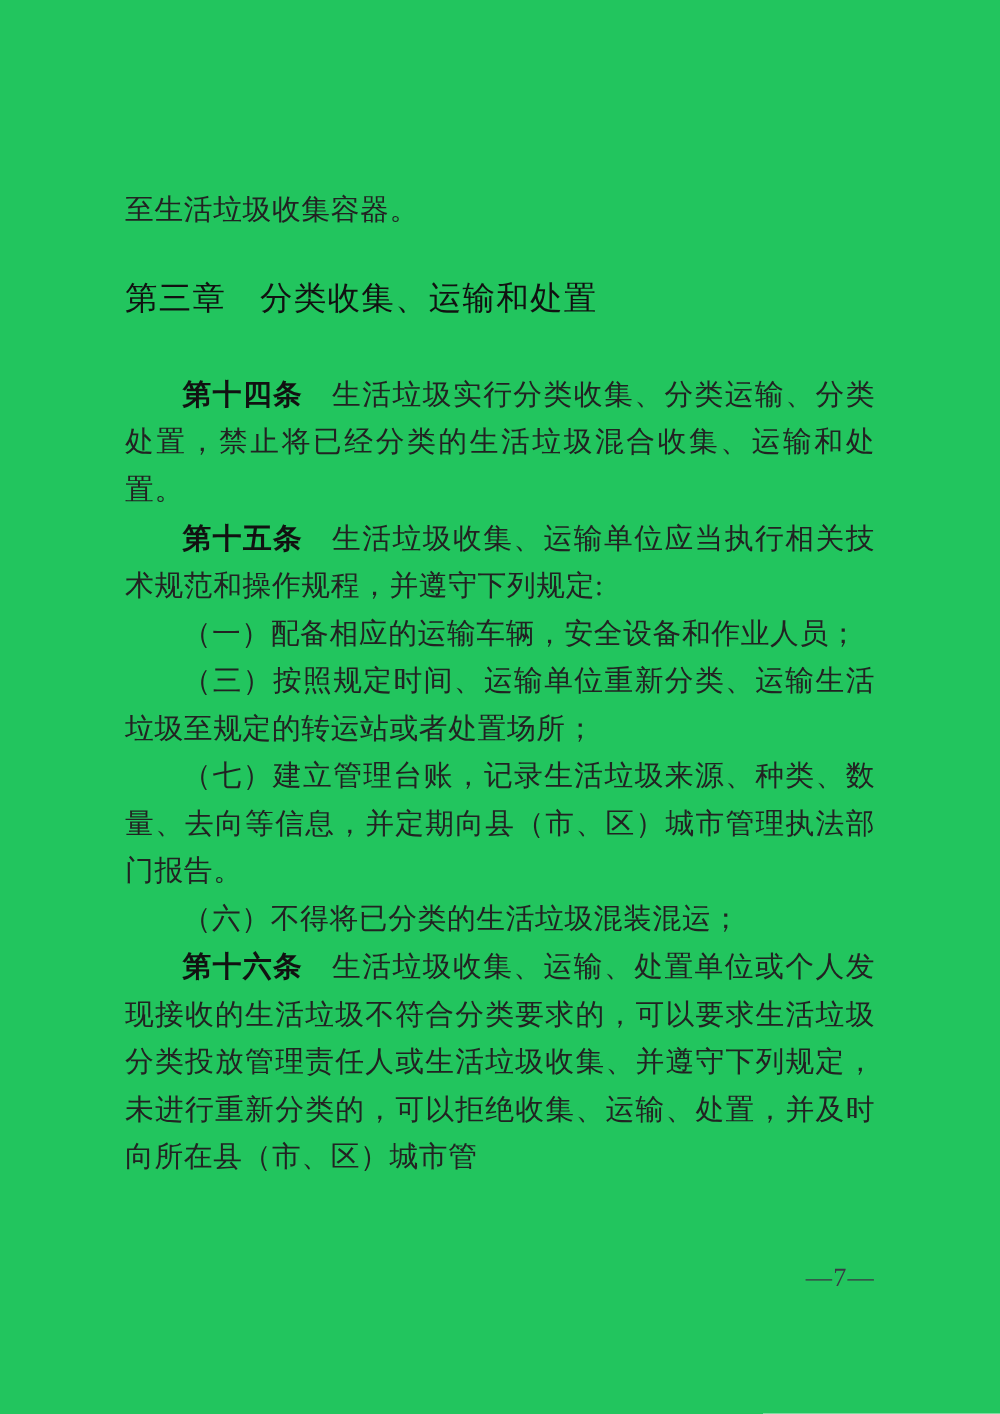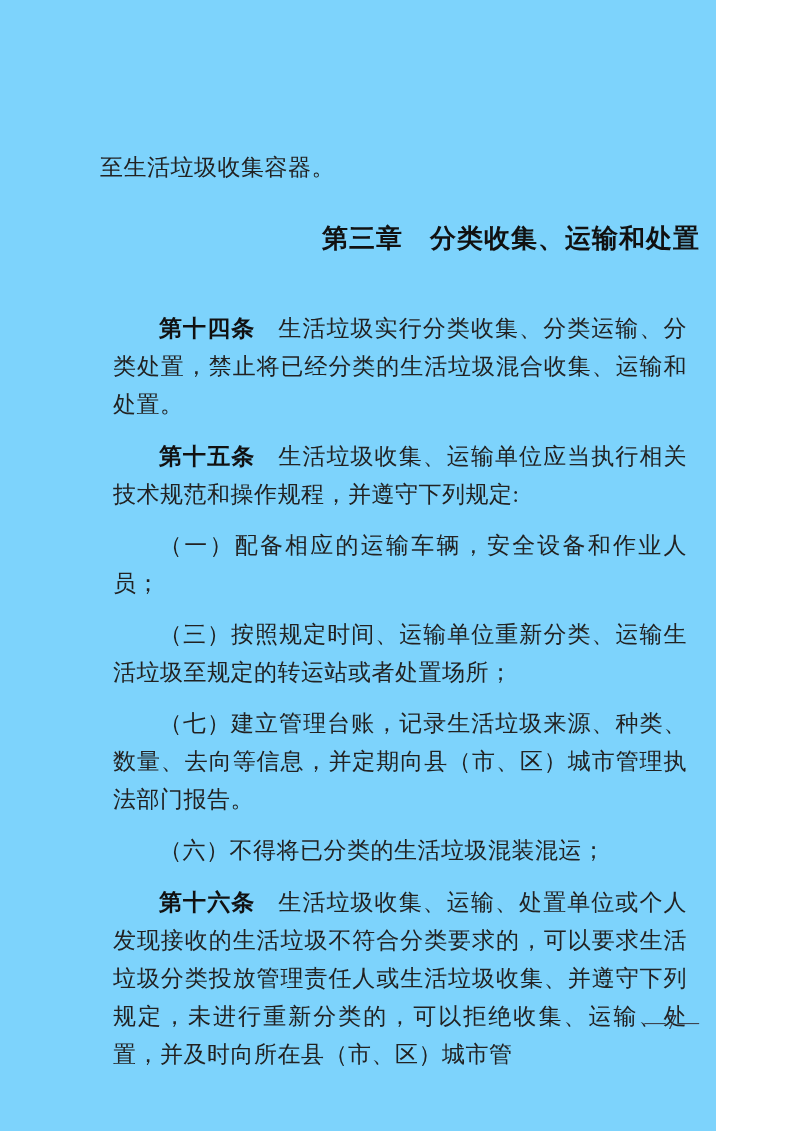--- a/index.html
+++ b/index.html
@@ -8,59 +8,59 @@
     background: #ffffff;
   }
   body {
     width: 800px;
     height: 1131px;
     font-family: "Liberation Serif", "DejaVu Serif", serif;
     color: #222222;
   }
   .page {
     position: relative;
-    width: 716px;
+    width: 800px;
     height: 1131px;
-    background: #7dd3fc;
+    background: #22c55e;
     overflow: hidden;
   }
   .continuation {
     position: absolute;
     top: 149px;
     left: 100px;
     width: 600px;
     margin: 0;
     font-size: 23px;
     line-height: 38px;
     letter-spacing: 0.5px;
   }
   .chapter-heading {
     position: absolute;
     top: 219px;
     left: 100px;
     width: 600px;
     margin: 0;
-    text-align: right;
+    text-align: left;
     font-family: "Liberation Sans", "DejaVu Sans", sans-serif;
-    font-weight: 700;
+    font-weight: 400;
     font-size: 26px;
     line-height: 38px;
     color: #111111;
     letter-spacing: 1px;
   }
   .body-text {
     position: absolute;
     top: 296px;
     left: 100px;
     width: 600px;
     font-size: 23px;
     line-height: 38px;
   }
   .para {
-    margin: 13px;
+    margin: 0;
     text-indent: 2em;
     text-align: justify;
     text-justify: inter-ideograph;
     letter-spacing: 0.5px;
   }
   .article-num {
     font-family: "Liberation Sans", "DejaVu Sans", sans-serif;
     font-weight: 700;
     color: #111111;
     margin-right: 1em;

